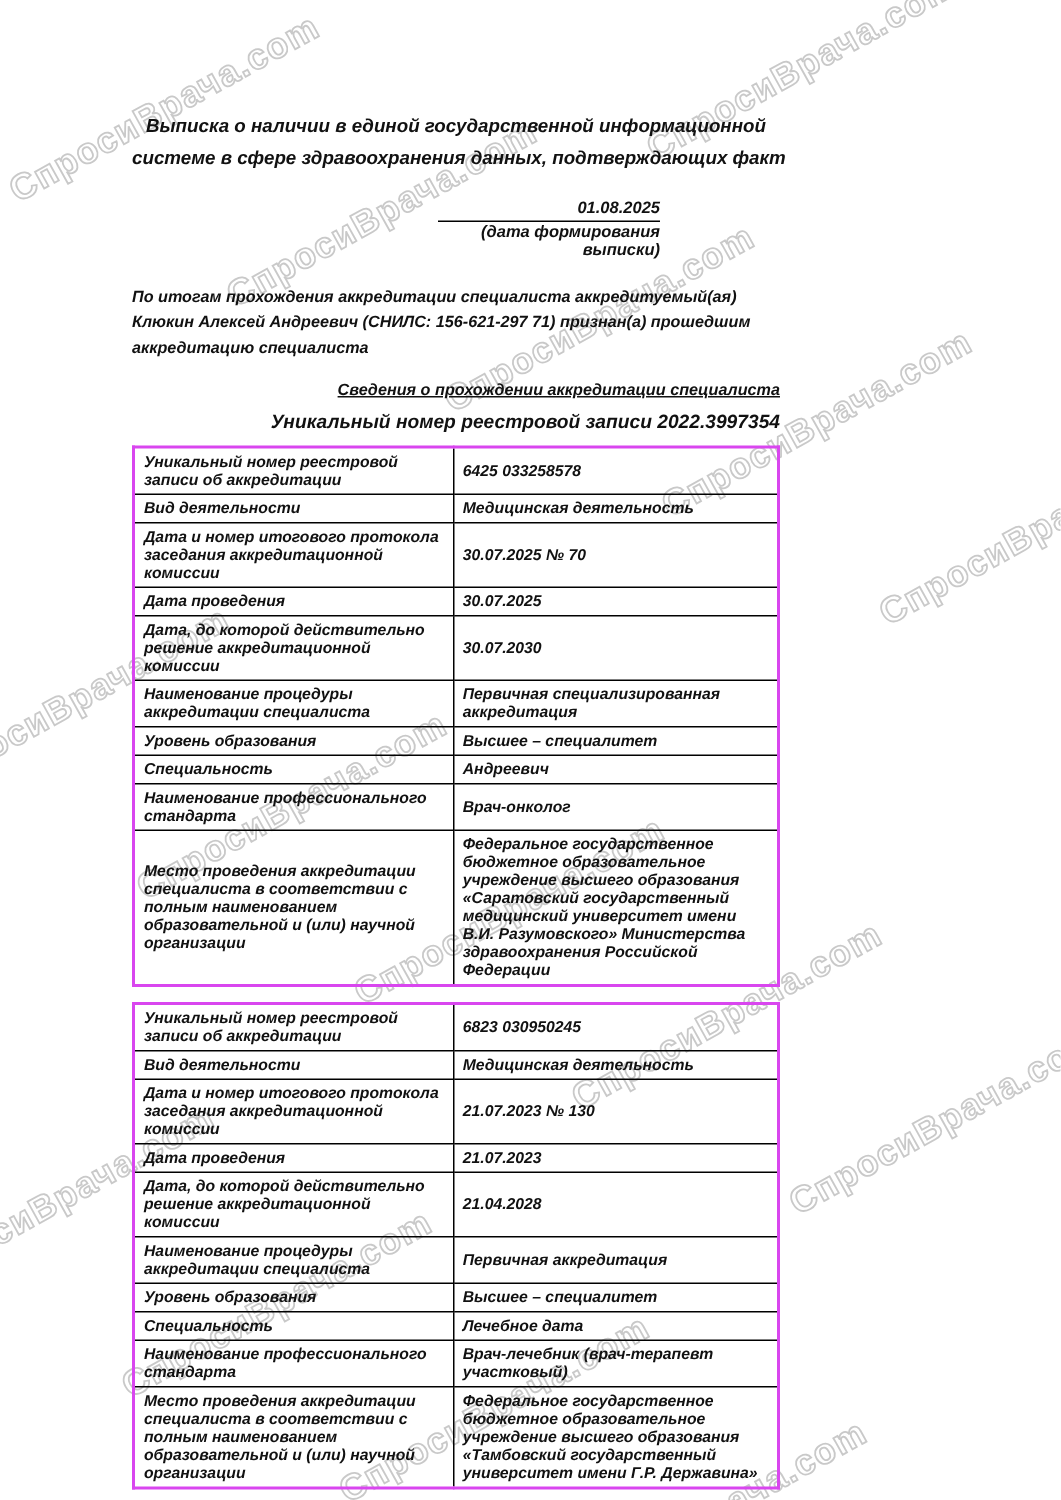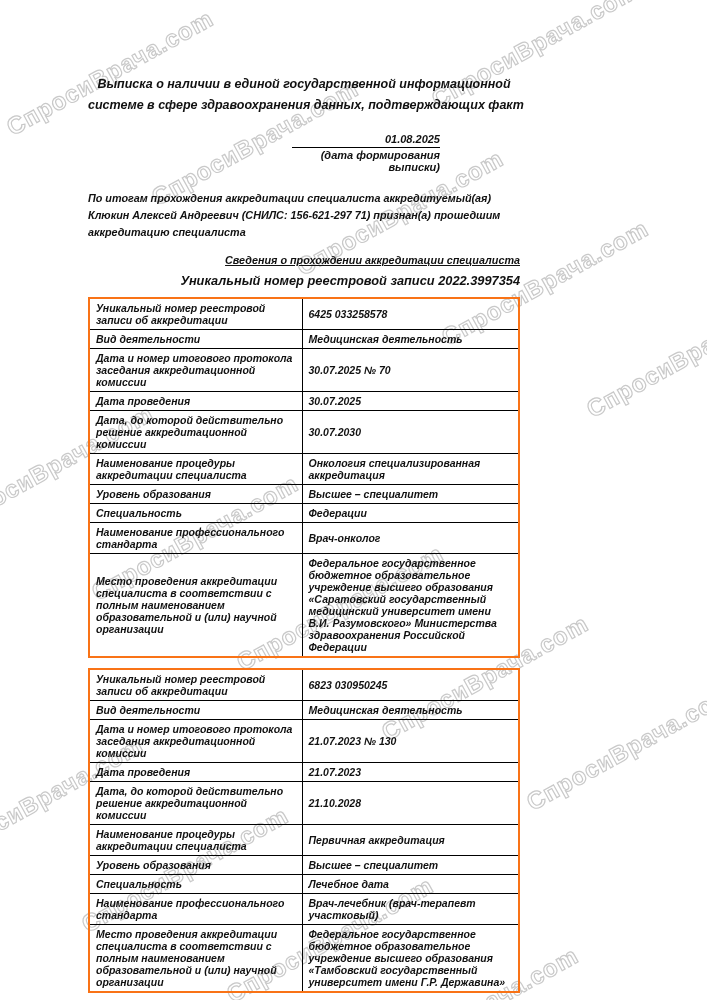--- a/index.html
+++ b/index.html
@@ -58,21 +58,21 @@
   .recnum{
     margin-top:7px;
     text-align:right;
     font-size:12.8px;
   }
   table.acc{
     width:100%;
     border-collapse:collapse;
     table-layout:fixed;
     margin-top:9px;
-    border:2px solid #f97316;
+    border:2px solid #d946ef;
   }
   table.acc + table.acc{margin-top:10px;}
   table.acc td{
     border:1.5px solid #000;
     padding:3px 6px;
     font-size:10.5px;
     line-height:12px;
     vertical-align:middle;
     word-wrap:break-word;
   }
@@ -138,29 +138,29 @@
       <tr>
           <td>Дата проведения</td>
           <td>30.07.2025</td>
         </tr>
       <tr>
           <td>Дата, до которой действительно решение аккредитационной комиссии</td>
           <td>30.07.2030</td>
         </tr>
       <tr>
           <td>Наименование процедуры аккредитации специалиста</td>
-          <td>Онкология специализированная аккредитация</td>
+          <td>Первичная специализированная аккредитация</td>
         </tr>
       <tr>
           <td>Уровень образования</td>
           <td>Высшее – специалитет</td>
         </tr>
       <tr>
           <td>Специальность</td>
-          <td>Федерации</td>
+          <td>Андреевич</td>
         </tr>
       <tr>
           <td>Наименование профессионального стандарта</td>
           <td>Врач-онколог</td>
         </tr>
       <tr>
           <td>Место проведения аккредитации специалиста в соответствии с полным наименованием образовательной и (или) научной организации</td>
           <td>Федеральное государственное бюджетное образовательное учреждение высшего образования «Саратовский государственный медицинский университет имени В.И. Разумовского» Министерства здравоохранения Российской Федерации</td>
         </tr>
     </tbody>
@@ -183,21 +183,21 @@
       <tr>
           <td>Дата и номер итогового протокола заседания аккредитационной комиссии</td>
           <td>21.07.2023 № 130</td>
         </tr>
       <tr>
           <td>Дата проведения</td>
           <td>21.07.2023</td>
         </tr>
       <tr>
           <td>Дата, до которой действительно решение аккредитационной комиссии</td>
-          <td>21.10.2028</td>
+          <td>21.04.2028</td>
         </tr>
       <tr>
           <td>Наименование процедуры аккредитации специалиста</td>
           <td>Первичная аккредитация</td>
         </tr>
       <tr>
           <td>Уровень образования</td>
           <td>Высшее – специалитет</td>
         </tr>
       <tr>

